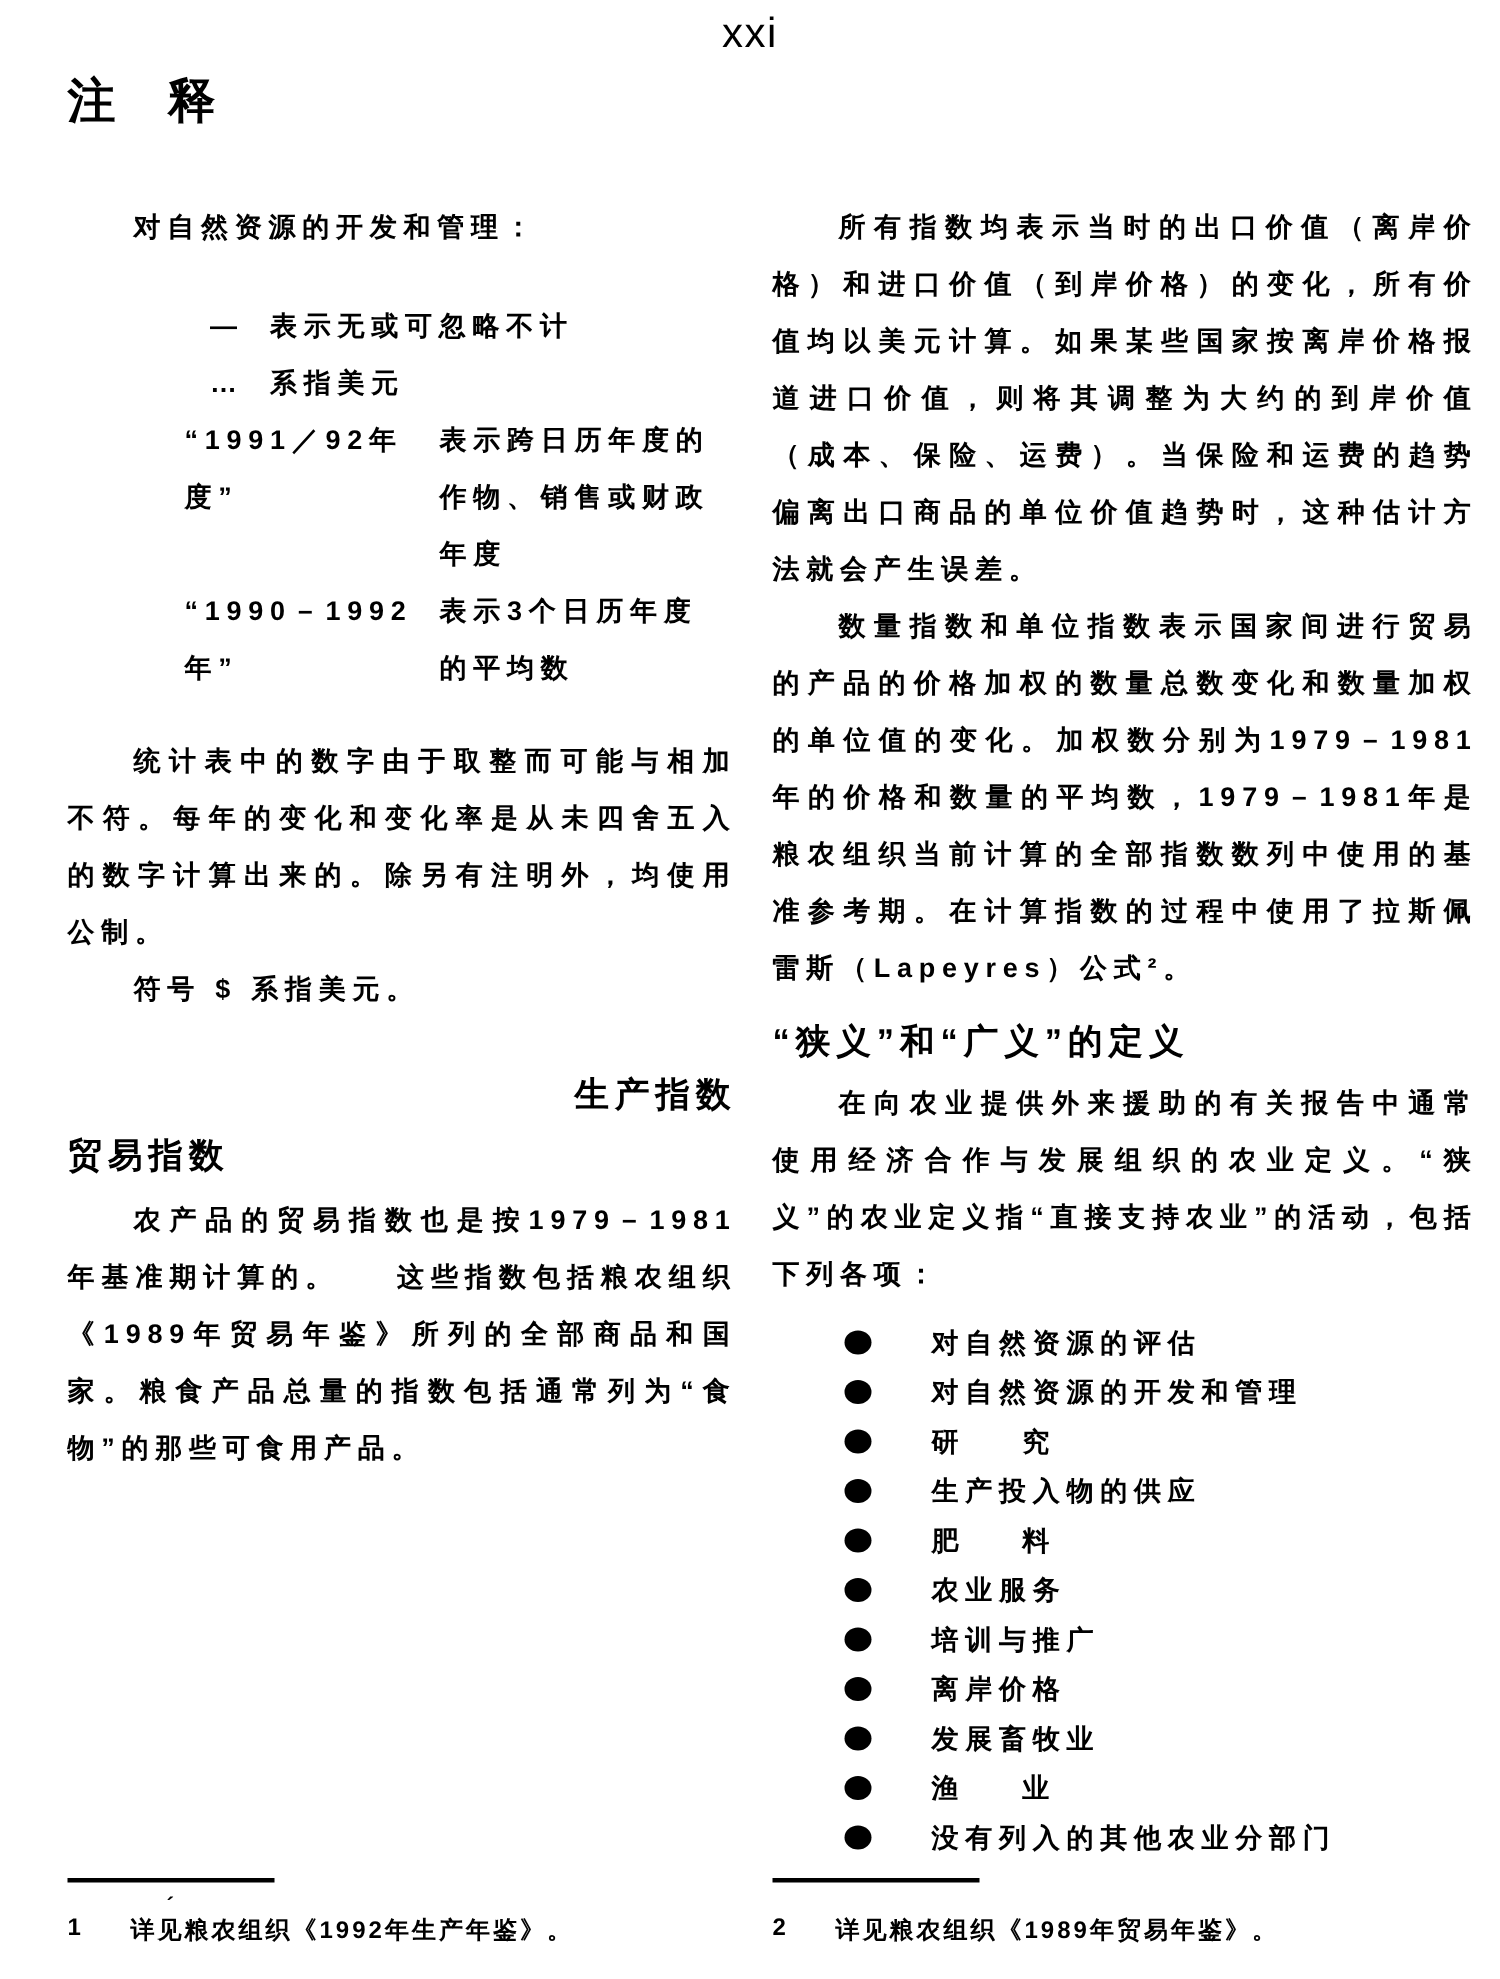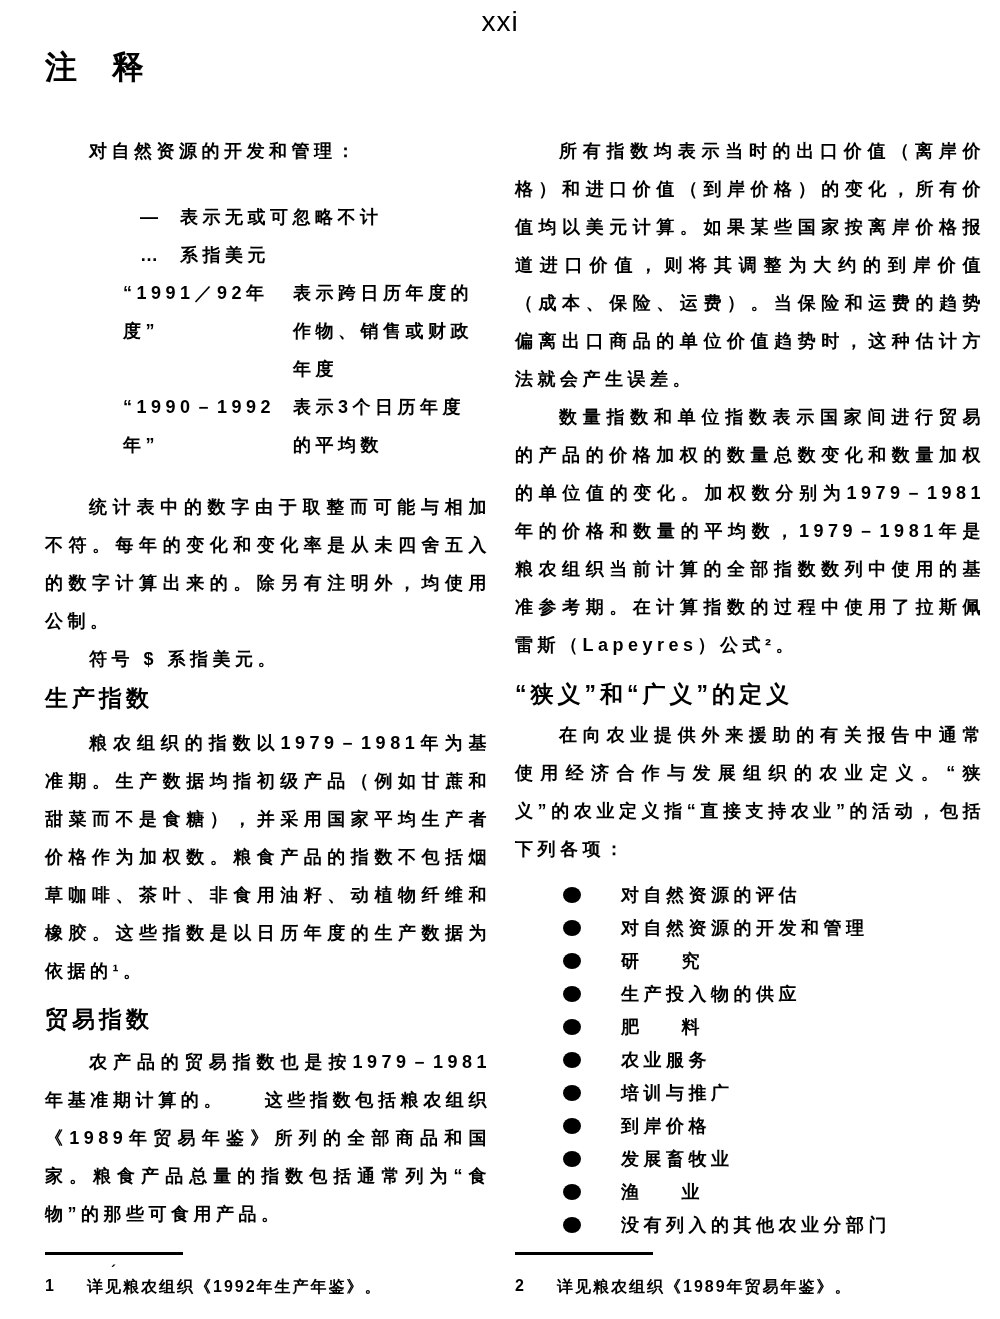--- a/index.html
+++ b/index.html
@@ -25,21 +25,21 @@
   .col-right{left:515px;width:470px;}
   p{margin:0;text-align:justify;}
   .indent{text-indent:44px;}
   .symbol-list{margin-top:28px;}
   .sym-row{display:flex;align-items:flex-start;}
   .sym-mark{margin-left:95px;width:40px;flex:none;}
   .sym-row.term .sym-term{margin-left:78px;width:170px;flex:none;}
   .sym-row.term .sym-meaning{width:190px;}
   .para-rounding{margin-top:24px;}
   h2{margin:0;font-size:23px;letter-spacing:4px;font-weight:bold;line-height:1;}
-  .h-production{margin-top:9px;}
+  .h-production{margin-top:40px;text-align:right;}
   .p-production{margin-top:14px;}
   .h-trade{margin-top:18px;}
   .p-trade{margin-top:12px;white-space:pre-wrap;}
   .h-definitions{margin-top:19px;}
   .p-definitions{margin-top:10px;}
   .bullet-list{margin-top:10px;}
   .bullet-row{display:flex;align-items:center;height:33px;}
   .bullet-dot{flex:none;margin-left:48px;width:18px;height:16px;border-radius:50%;background:#000;}
   .bullet-label{margin-left:40px;white-space:pre;}
   .footnote{
@@ -80,21 +80,20 @@
     <div class="sym-row term">
       <span class="sym-term">“1990－1992年”</span>
       <span class="sym-meaning">表示3个日历年度的平均数</span>
     </div>
   </div>
 
   <p class="indent para-rounding">统计表中的数字由于取整而可能与相加不符。每年的变化和变化率是从未四舍五入的数字计算出来的。除另有注明外，均使用公制。</p>
   <p class="indent">符号 $ 系指美元。</p>
 
   <h2 class="h-production">生产指数</h2>
-  <p class="indent p-production">粮农组织的指数以1979－1981年为基准期。生产数据均指初级产品（例如甘蔗和甜菜而不是食糖），并采用国家平均生产者价格作为加权数。粮食产品的指数不包括烟草咖啡、茶叶、非食用油籽、动植物纤维和橡胶。这些指数是以日历年度的生产数据为依据的¹。</p>
 
   <h2 class="h-trade">贸易指数</h2>
   <p class="indent p-trade">农产品的贸易指数也是按1979－1981年基准期计算的。    这些指数包括粮农组织《1989年贸易年鉴》所列的全部商品和国家。粮食产品总量的指数包括通常列为“食物”的那些可食用产品。</p>
 </div>
 
 <div class="col col-right">
   <p class="indent">所有指数均表示当时的出口价值（离岸价格）和进口价值（到岸价格）的变化，所有价值均以美元计算。如果某些国家按离岸价格报道进口价值，则将其调整为大约的到岸价值（成本、保险、运费）。当保险和运费的趋势偏离出口商品的单位价值趋势时，这种估计方法就会产生误差。</p>
   <p class="indent">数量指数和单位指数表示国家间进行贸易的产品的价格加权的数量总数变化和数量加权的单位值的变化。加权数分别为1979－1981年的价格和数量的平均数，1979－1981年是粮农组织当前计算的全部指数数列中使用的基准参考期。在计算指数的过程中使用了拉斯佩雷斯（Lapeyres）公式²。</p>
 
   <h2 class="h-definitions">“狭义”和“广义”的定义</h2>
@@ -124,21 +123,21 @@
     <div class="bullet-row">
       <span class="bullet-dot"></span>
       <span class="bullet-label">农业服务</span>
     </div>
     <div class="bullet-row">
       <span class="bullet-dot"></span>
       <span class="bullet-label">培训与推广</span>
     </div>
     <div class="bullet-row">
       <span class="bullet-dot"></span>
-      <span class="bullet-label">到岸价格</span>
+      <span class="bullet-label">离岸价格</span>
     </div>
     <div class="bullet-row">
       <span class="bullet-dot"></span>
       <span class="bullet-label">发展畜牧业</span>
     </div>
     <div class="bullet-row">
       <span class="bullet-dot"></span>
       <span class="bullet-label">渔    业</span>
     </div>
     <div class="bullet-row">

